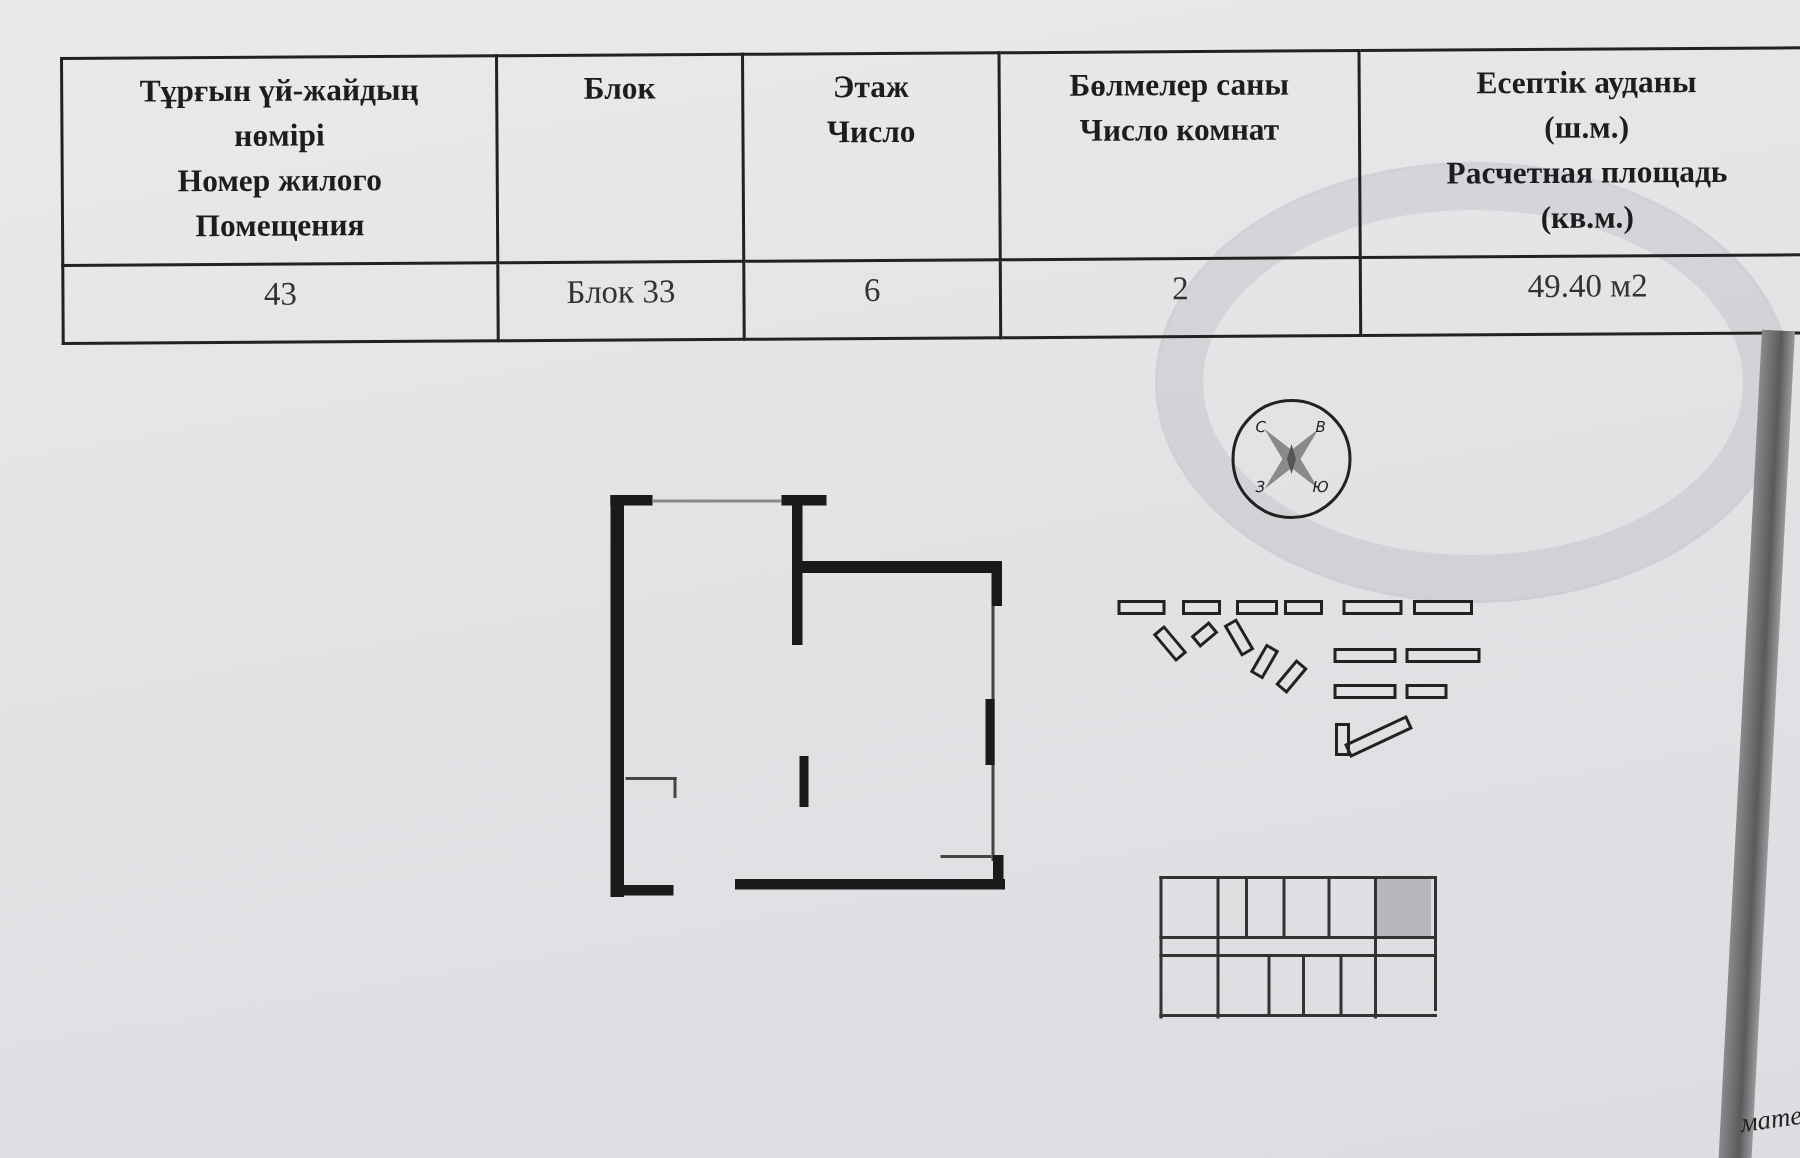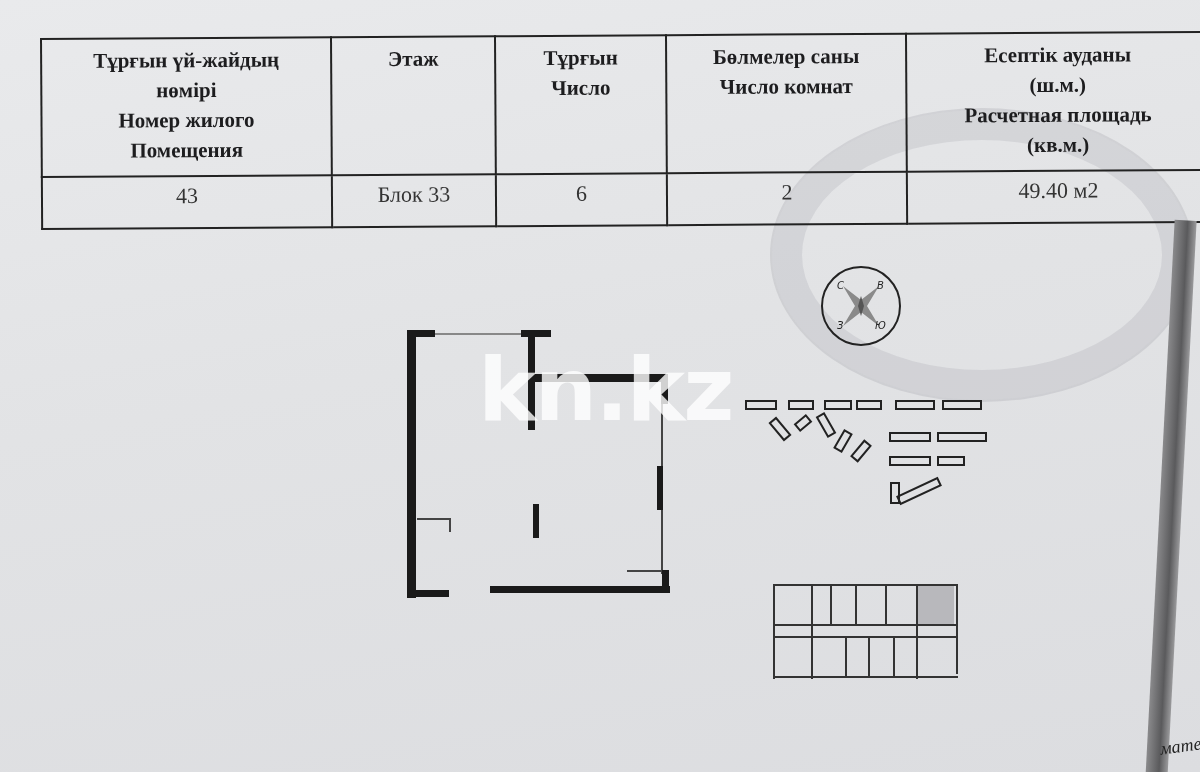--- a/index.html
+++ b/index.html
@@ -60,24 +60,24 @@
   <table class="info">
     <tbody>
         <tr>
       <th class="c1">
         <div>Тұрғын үй-жайдың</div>
         <div>нөмірі</div>
         <div>Номер жилого</div>
         <div>Помещения</div>
       </th>
       <th class="c2">
-        <div>Этаж</div>
+        <div>Блок</div>
       </th>
       <th class="c3">
-        <div>Тұрғын</div>
+        <div>Этаж</div>
         <div>Число</div>
       </th>
       <th class="c4">
         <div>Бөлмелер саны</div>
         <div>Число комнат</div>
       </th>
       <th class="c5">
         <div>Есептік ауданы</div>
         <div>(ш.м.)</div>
         <div>Расчетная площадь</div>
@@ -105,21 +105,20 @@
     <div class="thin" style="left:256px;top:84px;width:2px;height:170px;"></div>
     <div class="wall" style="left:252px;top:146px;width:6px;height:44px;"></div>
     <div class="wall" style="left:128px;top:184px;width:6px;height:34px;"></div>
     <div class="wall" style="left:4px;top:270px;width:40px;height:7px;"></div>
     <div class="wall" style="left:85px;top:266px;width:180px;height:7px;"></div>
     <div class="wall" style="left:257px;top:250px;width:7px;height:22px;"></div>
     <div class="thin" style="left:12px;top:198px;width:34px;height:2px;"></div>
     <div class="thin" style="left:44px;top:198px;width:2px;height:14px;"></div>
     <div class="thin" style="left:222px;top:250px;width:34px;height:2px;"></div>
   </div>
-  <div class="watermark">kn.kz</div>
 
   <div class="compass">
     <svg width="76" height="76" viewBox="0 0 76 76">
       <polygon points="20,18 38,32 56,18 44,38 56,58 38,44 20,58 32,38" fill="#8a8a8a"></polygon>
       <polygon points="38,28 41,38 38,48 35,38" fill="#555"></polygon>
     </svg>
     <span class="lbl" style="left:14px;top:12px;">С</span>
     <span class="lbl" style="left:54px;top:12px;">В</span>
     <span class="lbl" style="left:14px;top:52px;">З</span>
     <span class="lbl" style="left:52px;top:52px;">Ю</span>

